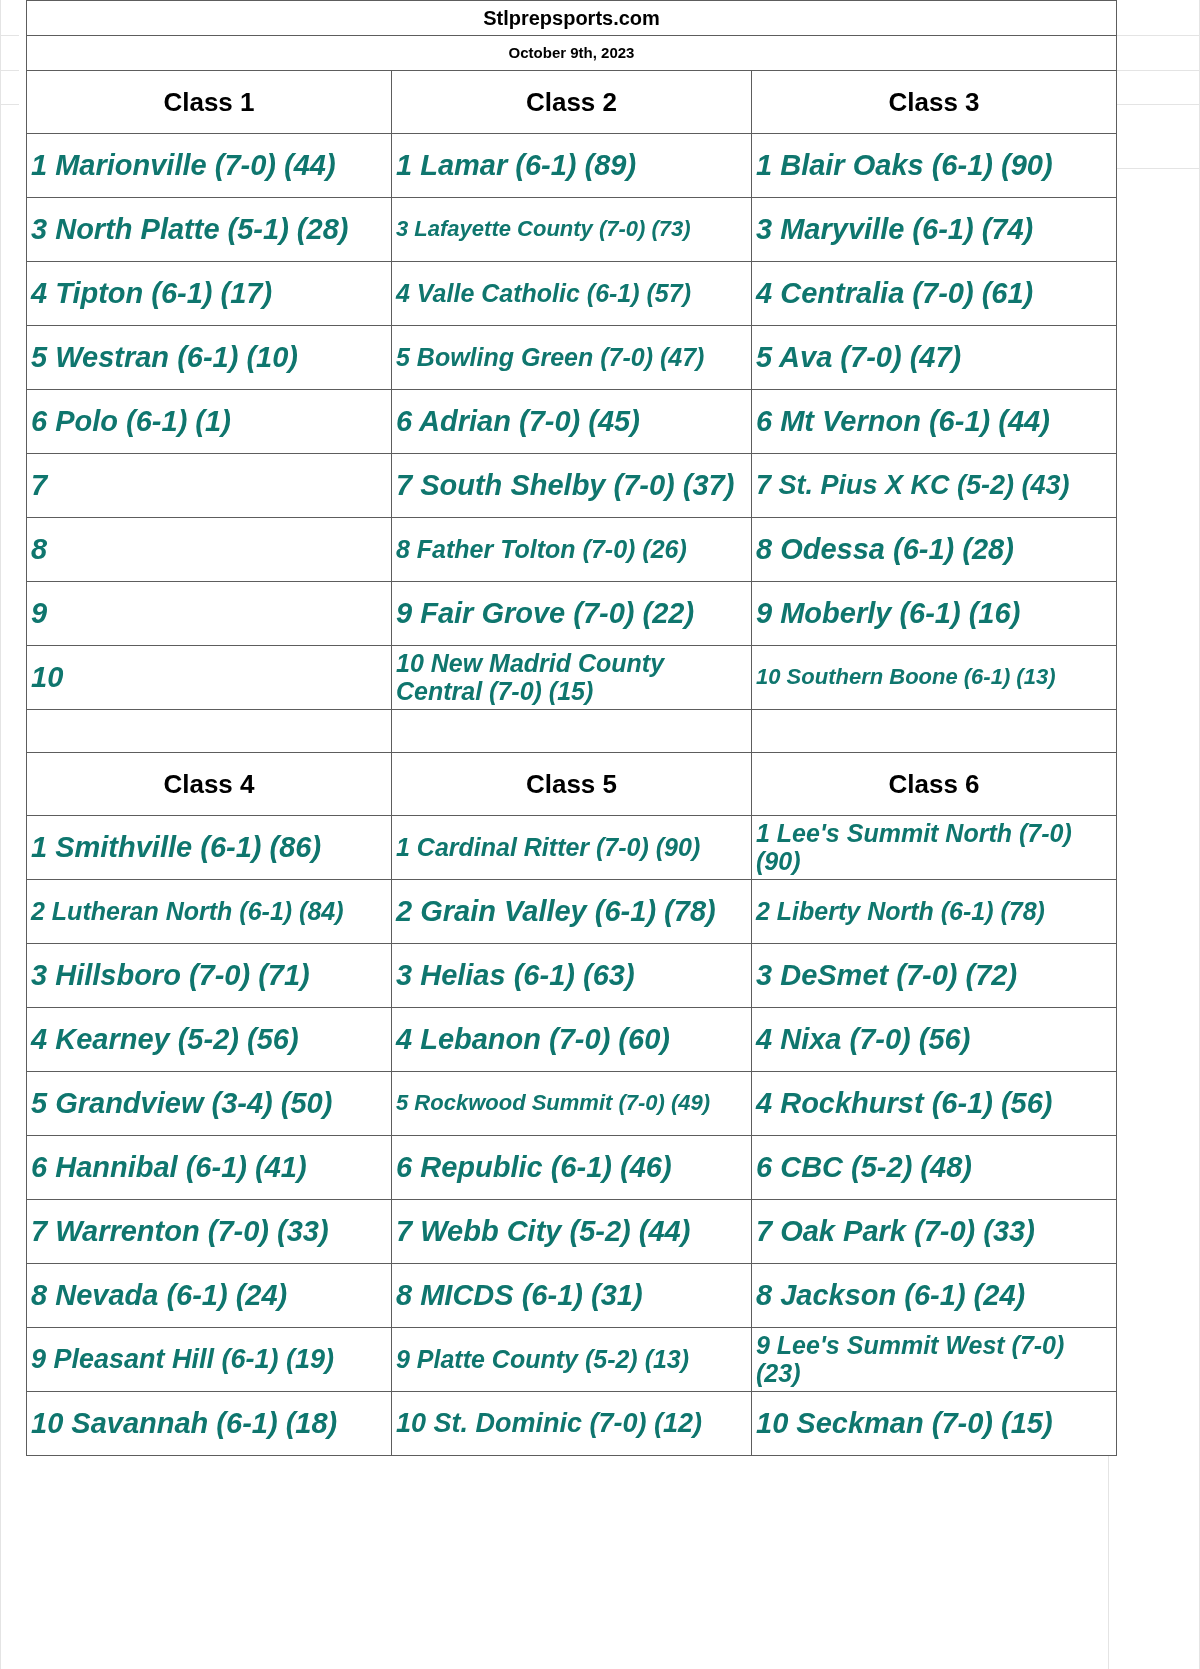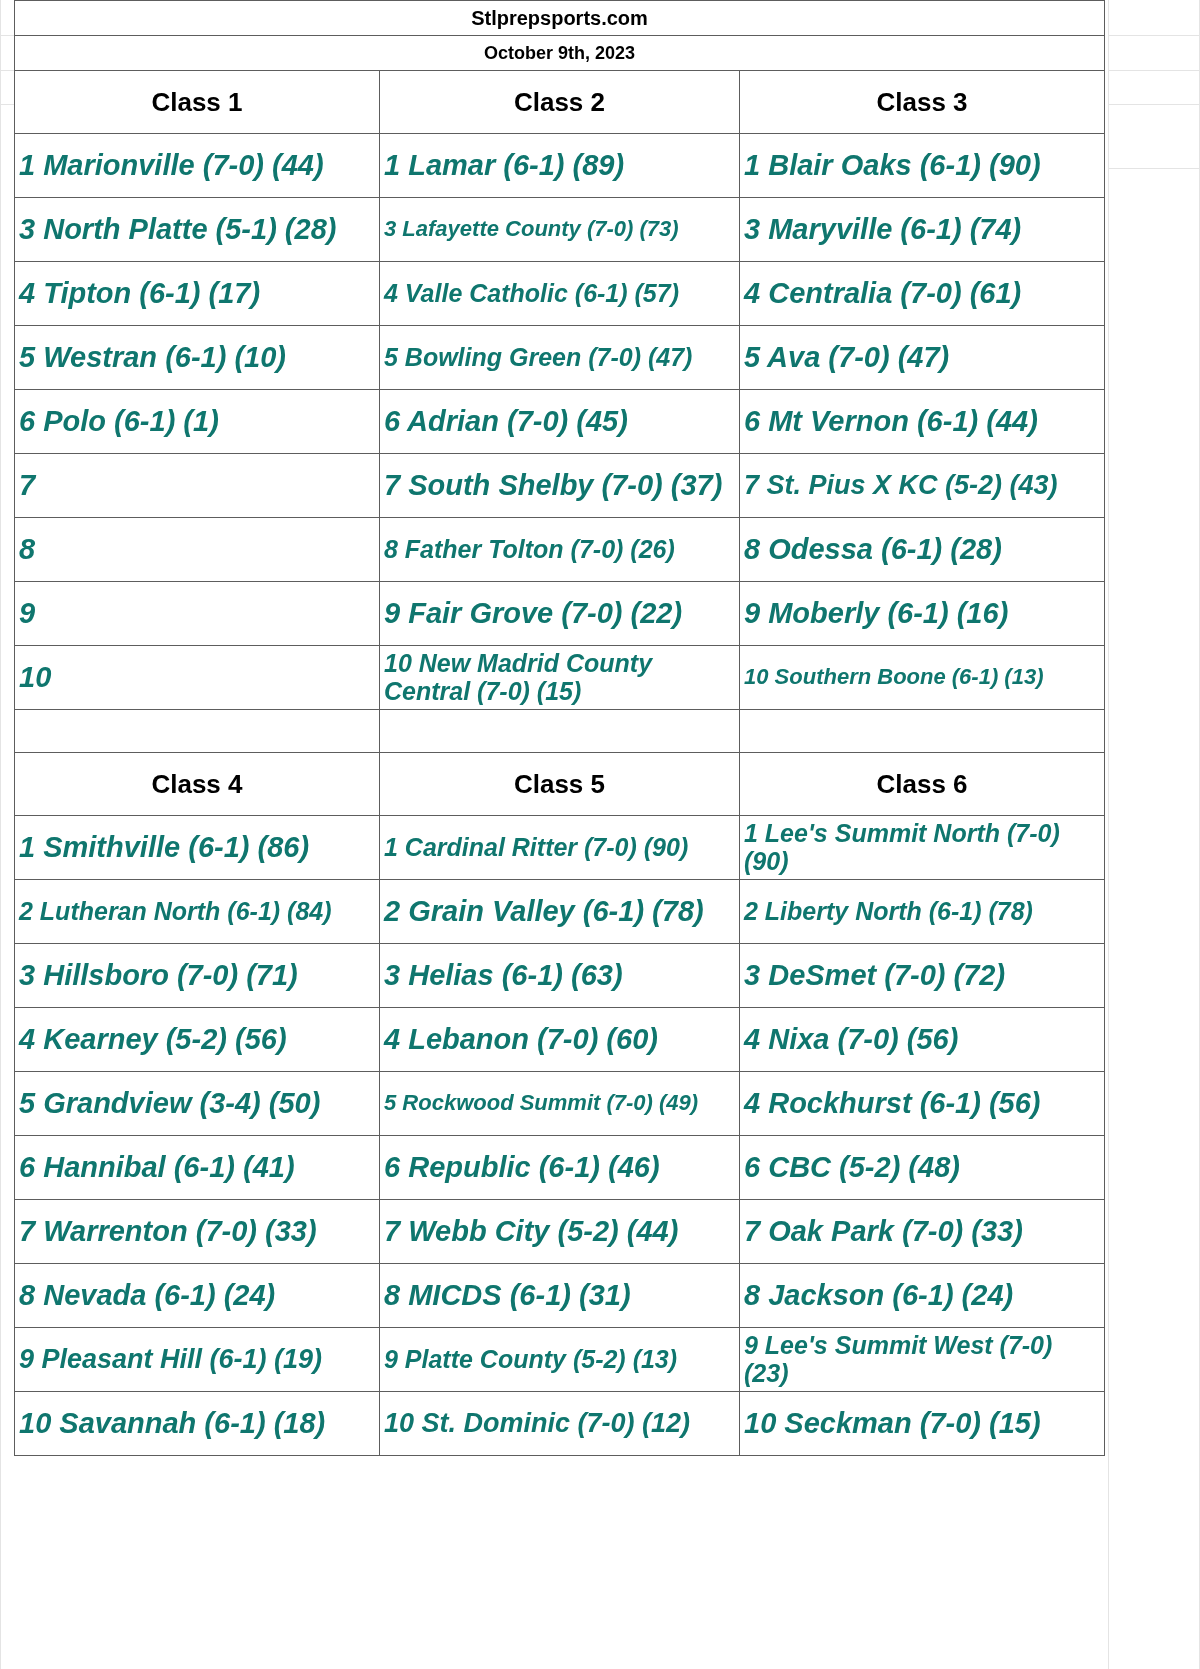--- a/index.html
+++ b/index.html
@@ -28,21 +28,21 @@
     position: absolute;
     background: #e4e4e4;
   }
 
   
   table.grid {
     border-collapse: collapse;
     table-layout: fixed;
     width: 1090px;
     position: absolute;
-    left: 14px;
+    left: 26px;
   }
   table.grid td {
     border: 1px solid #5d5d5d;
     padding: 0 4px;
     vertical-align: middle;
     overflow: hidden;
     background: #ffffff;
   }
 
   col.c1 { width: 365px; }
@@ -52,21 +52,21 @@
   
   .title-row td {
     text-align: center;
     font-weight: bold;
     color: #000;
     height: 34px;
     line-height: 1.05;
   }
   .t-site   { font-size: 20px; }
   .t-main   { font-size: 20px; }
-  .t-date   { font-size: 18px; }
+  .t-date   { font-size: 15px; }
 
   
   .class-row td {
     text-align: center;
     font-weight: bold;
     font-size: 26px;
     height: 62px;
   }
 
   

